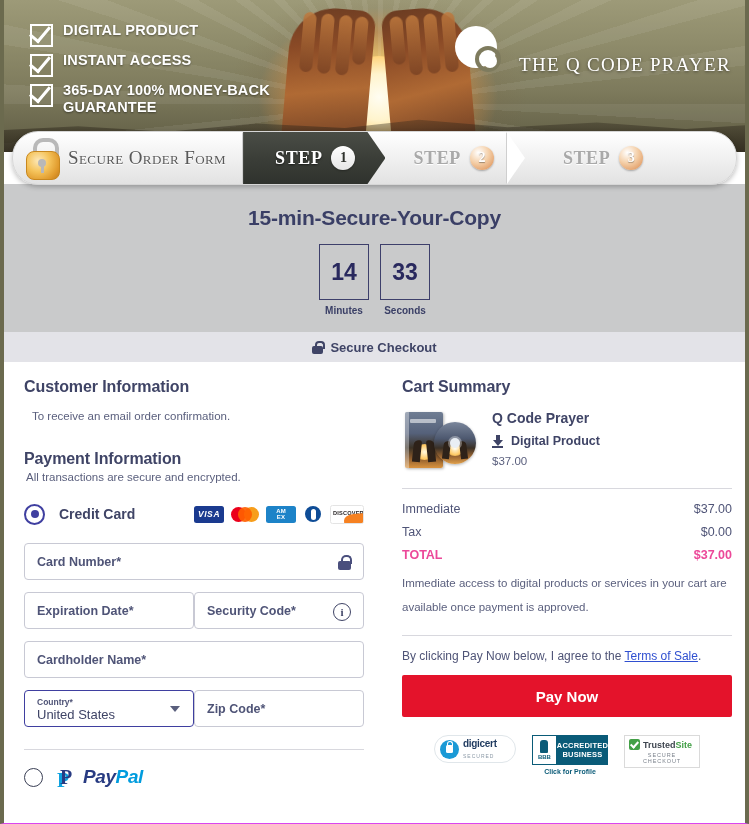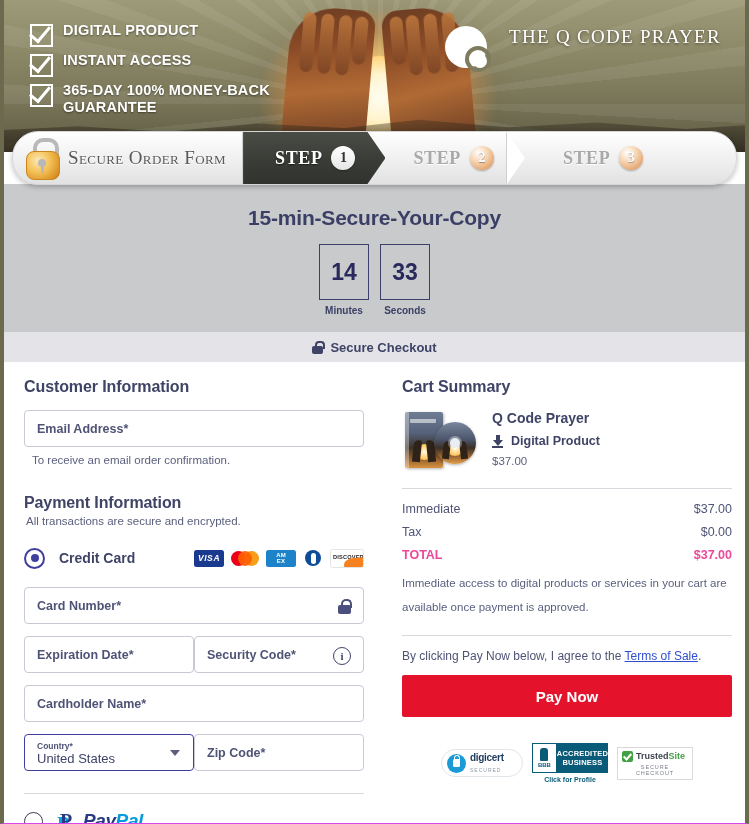--- a/index.html
+++ b/index.html
@@ -43,21 +43,21 @@
 
   .hero-checks{position:absolute;left:26px;top:22px;z-index:5;}
   .chk-row{display:flex;align-items:flex-start;margin-bottom:5px;}
   .chk-box{flex:none;width:19px;height:19px;border:2px solid #ffffff;margin-right:10px;
         position:relative;margin-top:2px;}
   .chk-box:after{content:"";position:absolute;left:2px;top:-4px;width:9px;height:17px;
         border:solid #ffffff;border-width:0 3px 3px 0;transform:rotate(40deg);}
   .chk-txt{color:#ffffff;font-size:14.5px;font-weight:700;letter-spacing:.2px;line-height:17px;
         max-width:250px;text-shadow:0 1px 2px rgba(0,0,0,.45);}
 
-  .brand{position:absolute;right:24px;top:26px;display:flex;align-items:flex-start;z-index:5;}
+  .brand{position:absolute;right:14px;top:26px;display:flex;align-items:flex-end;z-index:5;}
   .brand-mark{position:relative;width:50px;height:50px;margin-right:14px;}
   .brand-mark .big{position:absolute;left:0;top:0;width:42px;height:42px;border-radius:50%;background:#fff;}
   .brand-mark .notch{position:absolute;left:24px;top:24px;width:18px;height:18px;border-radius:50%;
         background:transparent;box-shadow:0 0 0 4px #7e7b5e;}
   .brand-mark .small{position:absolute;left:28px;top:28px;width:14px;height:14px;border-radius:50%;background:#fff;}
   .brand-name{color:#fff;font-family:"Liberation Serif","DejaVu Serif",serif;font-size:19px;
         letter-spacing:1.3px;text-shadow:0 1px 3px rgba(0,0,0,.5);white-space:nowrap;}
 
   
   .stepwrap{position:absolute;left:8px;right:8px;top:131px;height:52px;z-index:9;
@@ -214,21 +214,21 @@
   .rule{height:1px;background:#d8d8de;margin:16px 0 13px 0;}
   .trow{display:flex;justify-content:space-between;font-size:12.5px;color:#4f5477;margin-bottom:9px;}
   .trow.total{font-weight:700;color:#ec4899;font-size:12.5px;}
   .cart-note{font-size:11.5px;color:#5a5f7d;line-height:24px;margin-top:4px;}
   .agree{font-size:12px;color:#4f5477;margin:13px 0 12px 0;}
   .agree a{color:#2f4fd0;text-decoration:underline;}
   .paynow{height:42px;background:#e4132b;border-radius:2px;display:flex;align-items:center;
         justify-content:center;color:#fff;font-size:15px;font-weight:700;cursor:pointer;border:none;width:100%;
         font-family:inherit;}
 
-  .badges{display:flex;align-items:center;justify-content:center;gap:9px;margin-top:26px;}
+  .badges{display:flex;align-items:flex-start;justify-content:center;gap:16px;margin-top:18px;}
   .bdg-dg{width:82px;height:28px;border:1px solid #e0e6ea;border-radius:14px;background:#fff;
         display:flex;align-items:center;padding-left:5px;box-sizing:border-box;position:relative;}
   .bdg-dg .circ{width:19px;height:19px;border-radius:50%;background:#1b9ad6;position:relative;flex:none;
         display:flex;align-items:center;justify-content:center;}
   .bdg-dg .circ .lk{width:7px;height:8px;background:#fff;border-radius:1.5px;position:relative;}
   .bdg-dg .circ .lk:before{content:"";position:absolute;left:1.4px;top:-4px;width:4px;height:4px;
         border:1.4px solid #fff;border-bottom:none;border-radius:3px 3px 0 0;}
   .bdg-dg .tx{margin-left:4px;line-height:9px;}
   .bdg-dg .t1{font-size:10px;font-weight:700;color:#1f3a5f;letter-spacing:-.3px;}
   .bdg-dg .t2{font-size:5px;color:#8b99a6;letter-spacing:1px;}
@@ -348,23 +348,20 @@
       </span>
     <span>Secure Checkout</span>
   </div>
 
   <div class="content">
 
     <div class="col-left">
 
       <h2 class="sec">Customer Information</h2>
 
-      <div class="field">
-        <span class="ph">Email Address*</span>
-      </div>
       <div class="helper">To receive an email order confirmation.</div>
 
       <h2 class="sec tight" style="margin-top:28px;">Payment Information</h2>
       <div class="subnote">All transactions are secure and encrypted.</div>
 
       <div class="pay-opt">
         <span class="radio on"></span>
         <span class="pay-label">Credit Card</span>
         <span class="cards">
           <span class="cbrand c-visa">VISA</span>

